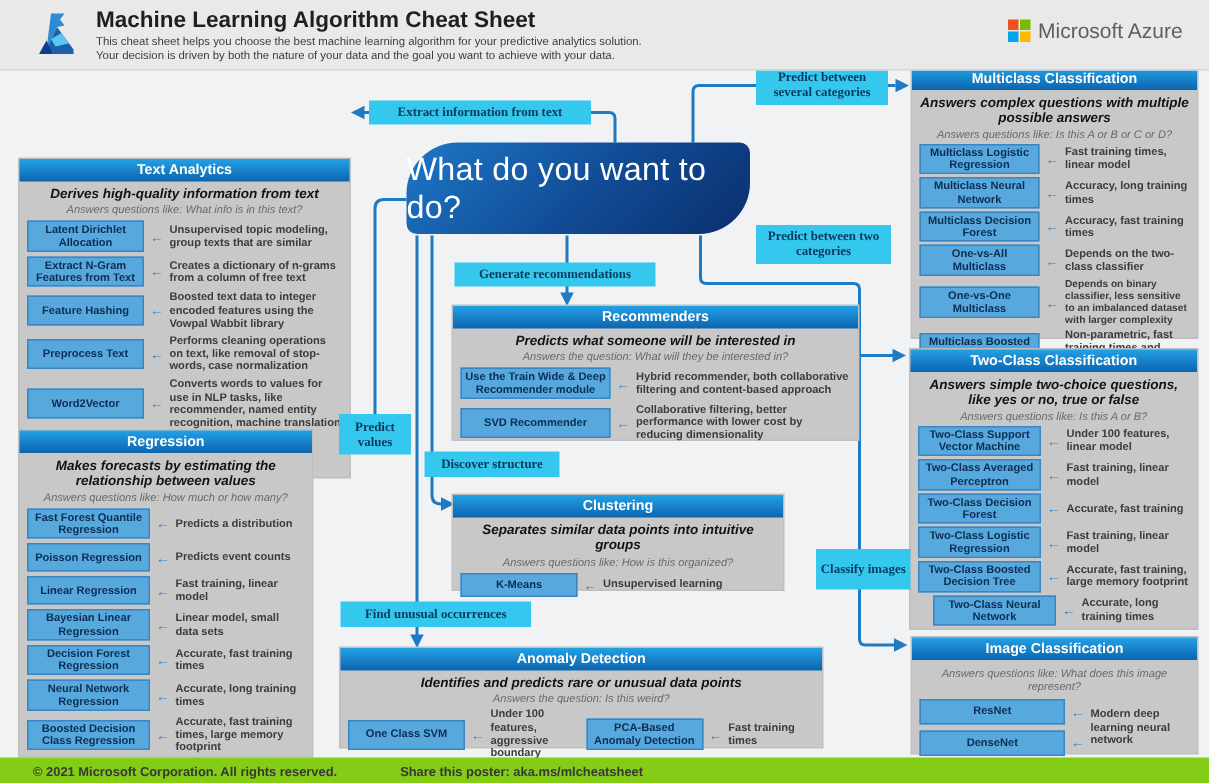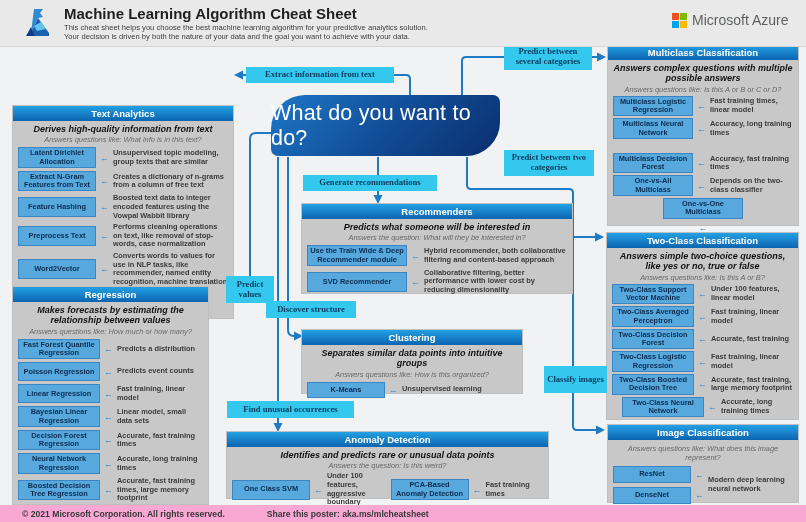--- a/index.html
+++ b/index.html
@@ -7,21 +7,21 @@
           font-family:"Liberation Sans",sans-serif;-webkit-font-smoothing:antialiased;}
   
   .header{position:absolute;left:0;top:0;width:806px;height:46px;background:#e9e9e9;border-bottom:1px solid #d6d6d6;z-index:4;}
   .hdr-icon{position:absolute;left:22px;top:7px;width:32px;height:32px;}
   .hdr-title{position:absolute;left:64px;top:5px;font-size:15px;font-weight:bold;color:#1f1f1f;}
   .hdr-sub{position:absolute;left:64px;font-size:7.6px;color:#3c3c3c;}
   .ms-logo{position:absolute;left:672px;top:13px;width:15px;height:15px;display:grid;grid-template-columns:7px 7px;grid-template-rows:7px 7px;gap:1px;}
   .ms-logo div{width:7px;height:7px;}
   .ms-name{position:absolute;left:692px;top:12px;font-size:14px;color:#5e5f61;}
   
-  .footer{position:absolute;left:0;top:505px;width:806px;height:17px;background:#f9a8d4;z-index:4;
+  .footer{position:absolute;left:0;top:505px;width:806px;height:17px;background:#84cc16;z-index:4;
           display:flex;align-items:center;font-size:8.6px;font-weight:bold;color:#383838;}
   .footer .copy{margin-left:22px;}
   .footer .share{margin-left:42px;}
   
   .center-box{position:absolute;left:271px;top:95px;width:229px;height:61px;z-index:2;
       background:linear-gradient(135deg,#1d78c8 0%,#114a94 55%,#0a2f6d 100%);
       border-radius:34px 7px 34px 7px;display:flex;align-items:center;justify-content:center;
       color:#ffffff;font-size:21.5px;letter-spacing:.2px;}
   
   .tag{position:absolute;background:#35c8ef;color:#093a5d;font-weight:bold;font-size:8.6px;
@@ -41,21 +41,21 @@
   .larr{color:#2e7fc4;font-size:9px;font-weight:bold;flex:none;}
   .desc{font-size:7.4px;font-weight:bold;color:#3b3b3b;line-height:1.16;flex:1;}
   
   .p-ta .chip{width:78px;min-height:20px;}
   .p-reg .chip{width:82px;min-height:19px;}
   .p-rec .chip{width:100px;min-height:20px;}
   .p-clu .chip{width:78px;min-height:16px;}
   .p-ano .chip{width:78px;min-height:20px;}
   .p-mc .chip{width:80px;min-height:19px;}
   .p-tc .chip{width:82px;min-height:19px;}
-  .p-ic .chip{width:78px;height:17px;}
+  .p-ic .chip{width:97px;height:17px;}
   .p-ano .panel-body{flex-direction:column;}
   .ano-rows{display:flex;gap:6px;margin-top:2px;}
   .ano-rows .row{flex:1;margin-top:0;}
   .ic-block{display:flex;align-items:center;gap:4px;margin-top:4px;}
   .ic-chips{display:flex;flex-direction:column;gap:4px;}
   .ic-arrows{display:flex;flex-direction:column;gap:10px;}
   svg.wires{position:absolute;left:0;top:0;z-index:1;}
 </style>
 </head>
 <body>
@@ -105,21 +105,21 @@
     <div class="ms-name">Microsoft Azure</div>
   </div>
 
   <div class="center-box">What do you want to do?</div>
 
   <div class="tag" style="left:246px;top:67px;width:148px;height:16px;">Extract information from text</div>
   <div class="tag" style="left:504px;top:44px;width:88px;height:26px;">Predict between several categories</div>
   <div class="tag" style="left:504px;top:150px;width:90px;height:26px;">Predict between two categories</div>
   <div class="tag" style="left:303px;top:175px;width:134px;height:16px;">Generate recommendations</div>
   <div class="tag" style="left:226px;top:276px;width:48px;height:27px;">Predict values</div>
-  <div class="tag" style="left:266px;top:301px;width:90px;height:17px;">Discover structure</div>
+  <div class="tag" style="left:283px;top:301px;width:90px;height:17px;">Discover structure</div>
   <div class="tag" style="left:227px;top:401px;width:127px;height:17px;">Find unusual occurrences</div>
   <div class="tag" style="left:544px;top:366px;width:63px;height:27px;">Classify images</div>
 
   <div class="panel p-ta" style="left:13px;top:66px;width:220px;height:212px;margin-top:40px;">
     <div class="panel-title">Text Analytics</div>
     <div class="panel-body">
       <div class="panel-heading">Derives high-quality information from text</div>
       <div class="panel-sub">Answers questions like: What info is in this text?</div>
       <div class="row">
           <div class="chip">Latent Dirichlet Allocation</div>
@@ -178,21 +178,21 @@
           <div class="chip">Decision Forest Regression</div>
           <span class="larr">←</span>
           <div class="desc">Accurate, fast training times</div>
         </div>
       <div class="row">
           <div class="chip">Neural Network Regression</div>
           <span class="larr">←</span>
           <div class="desc">Accurate, long training times</div>
         </div>
       <div class="row">
-          <div class="chip">Boosted Decision Tree Regression</div>
+          <div class="chip">Boosted Decision Class Regression</div>
           <span class="larr">←</span>
           <div class="desc">Accurate, fast training times, large memory footprint</div>
         </div>
     </div>
   </div>
 
   <div class="panel p-rec" style="left:302px;top:204px;width:270px;height:89px;">
     <div class="panel-title">Recommenders</div>
     <div class="panel-body">
       <div class="panel-heading">Predicts what someone will be interested in</div>
@@ -251,31 +251,31 @@
       <div class="row" style="margin-top:2px;">
           <div class="chip">Multiclass Logistic Regression</div>
           <span class="larr">←</span>
           <div class="desc">Fast training times, linear model</div>
         </div>
       <div class="row" style="margin-top:2px;">
           <div class="chip">Multiclass Neural Network</div>
           <span class="larr">←</span>
           <div class="desc">Accuracy, long training times</div>
         </div>
-      <div class="row" style="margin-top:14px;">
+      <div class="row" style="margin-top:2px;">
           <div class="chip">Multiclass Decision Forest</div>
           <span class="larr">←</span>
           <div class="desc">Accuracy, fast training times</div>
         </div>
       <div class="row" style="margin-top:2px;">
           <div class="chip">One-vs-All Multiclass</div>
           <span class="larr">←</span>
           <div class="desc">Depends on the two-class classifier</div>
         </div>
-      <div class="row" style="margin-top:2px;flex-direction:column;">
+      <div class="row" style="margin-top:2px;">
           <div class="chip">One-vs-One Multiclass</div>
           <span class="larr">←</span>
           <div class="desc" style="font-size:6.8px;">Depends on binary classifier, less sensitive to an imbalanced dataset with larger complexity</div>
         </div>
       <div class="row" style="margin-top:2px;">
           <div class="chip">Multiclass Boosted Decision Tree</div>
           <span class="larr">←</span>
           <div class="desc">Non-parametric, fast training times and scalable</div>
         </div>
     </div>

